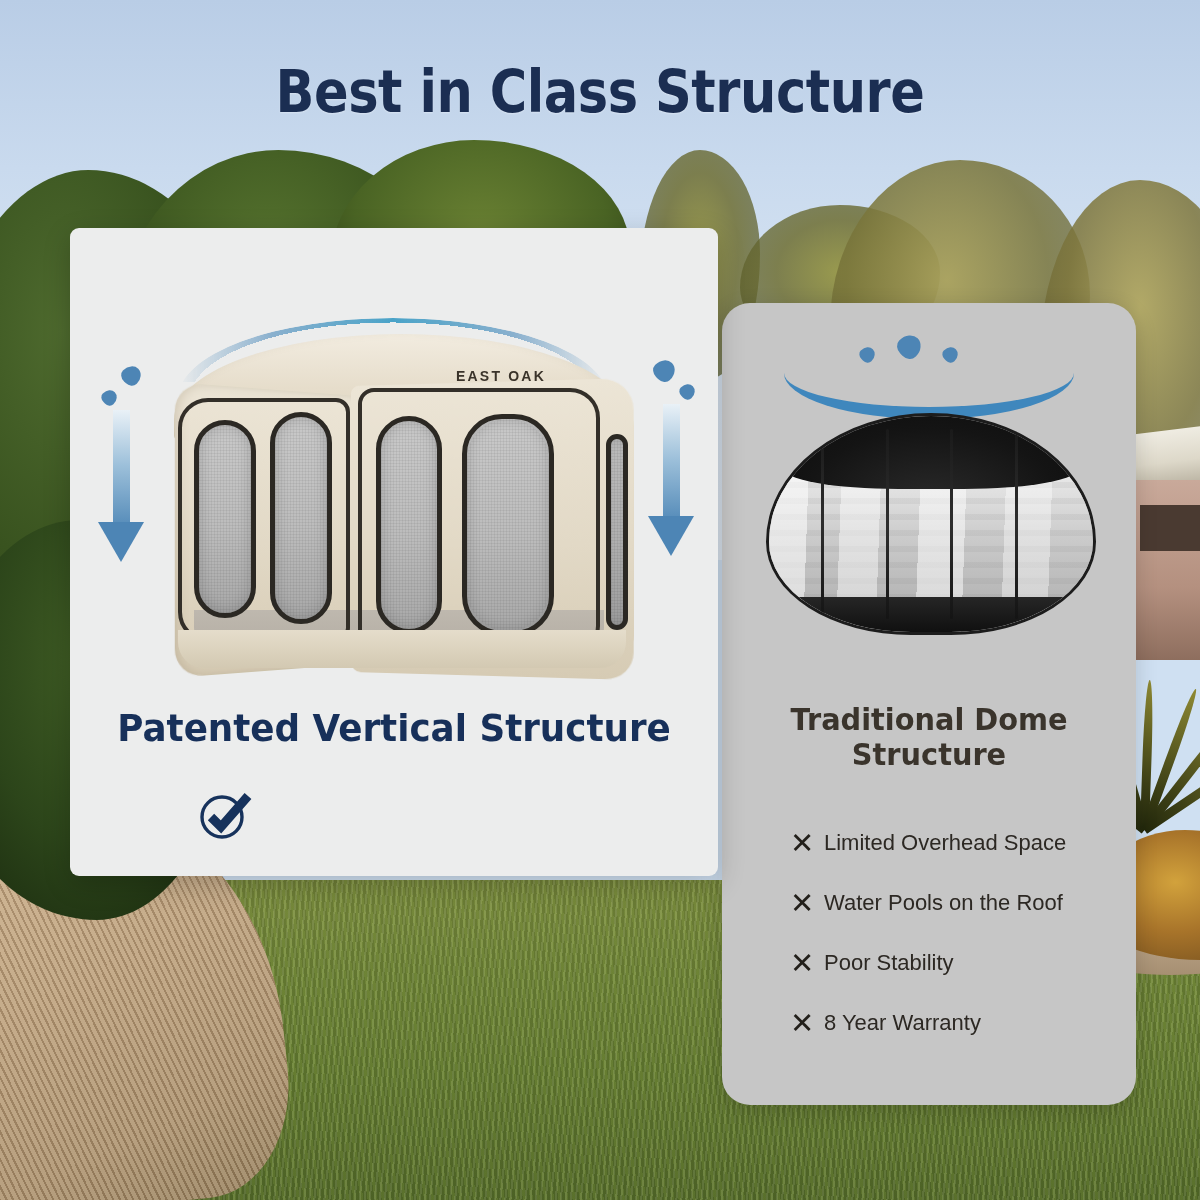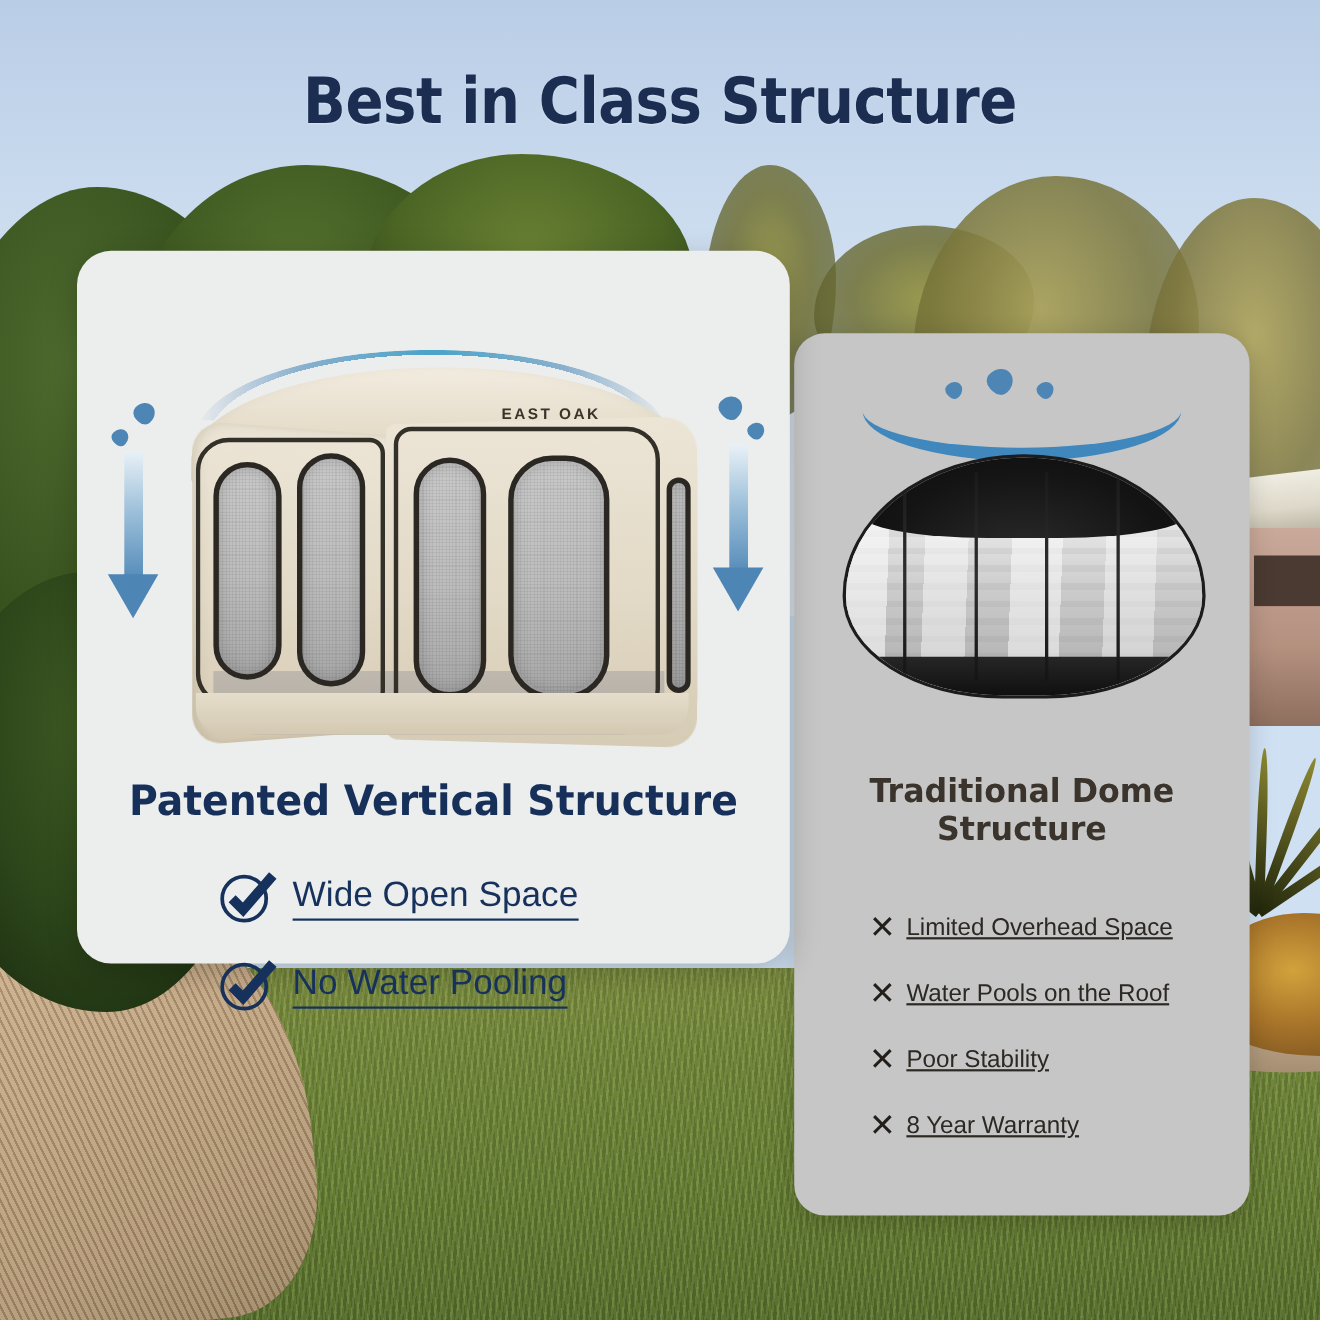--- a/index.html
+++ b/index.html
@@ -120,21 +120,21 @@
     position: absolute; left: 722px; top: 303px;
     width: 414px; height: 802px;
     background: #c6c6c6;
     border-radius: 28px;
     box-shadow: 0 6px 22px rgba(0,0,0,.16);
   }
   .card-left {
     position: absolute; left: 70px; top: 228px;
     width: 648px; height: 648px;
     background: #eceded;
-    border-radius: 31px;
+    border-radius: 9px;
     box-shadow: 0 8px 28px rgba(0,0,0,.20);
   }
 
   
   .tent-area { position: absolute; left: 0; top: 34px; width: 648px; height: 420px; }
 
   .roof-arc {
     position: absolute; left: 108px; top: 50px; width: 430px; height: 70px;
     overflow: hidden;
   }
@@ -329,21 +329,20 @@
   .x-list { position: absolute; left: 68px; top: 510px; width: 330px; }
   .x-row { display: flex; align-items: center; height: 60px; }
   .x-ic {
     font-size: 29px; font-weight: 700; color: #221f1a;
     font-family: "DejaVu Sans", sans-serif;
     width: 34px; flex: 0 0 34px; line-height: 1;
   }
   .x-tx {
     font-size: 22px; color: #2c2823;
     font-family: "Liberation Sans", sans-serif;
-    text-decoration: underline;
   }
 </style>
 </head>
 <body>
 
 <div id="stage">
 
   <div class="bg">
     <div class="bg-sky"></div>
     <div class="tree t1"></div>
@@ -467,27 +466,17 @@
     <div class="left-head">Patented Vertical Structure</div>
 
     <div class="check-list">
       <div class="check-row">
         <span class="check-ic">
           <svg width="56" height="52" viewBox="0 0 56 52">
             <circle cx="24" cy="27" r="20" fill="none" stroke="#16325c" stroke-width="3.4"></circle>
             <path d="M13 27 L23 37 L50 6" fill="none" stroke="#16325c" stroke-width="9" stroke-linecap="butt" stroke-linejoin="miter"></path>
           </svg>
         </span>
-        <span class="check-tx">Wide Open Space</span>
-      </div>
-      <div class="check-row">
-        <span class="check-ic">
-          <svg width="56" height="52" viewBox="0 0 56 52">
-            <circle cx="24" cy="27" r="20" fill="none" stroke="#16325c" stroke-width="3.4"></circle>
-            <path d="M13 27 L23 37 L50 6" fill="none" stroke="#16325c" stroke-width="9" stroke-linecap="butt" stroke-linejoin="miter"></path>
-          </svg>
-        </span>
-        <span class="check-tx">No Water Pooling</span>
       </div>
     </div>
   </div>
 
 </div>
 
 </body></html>

